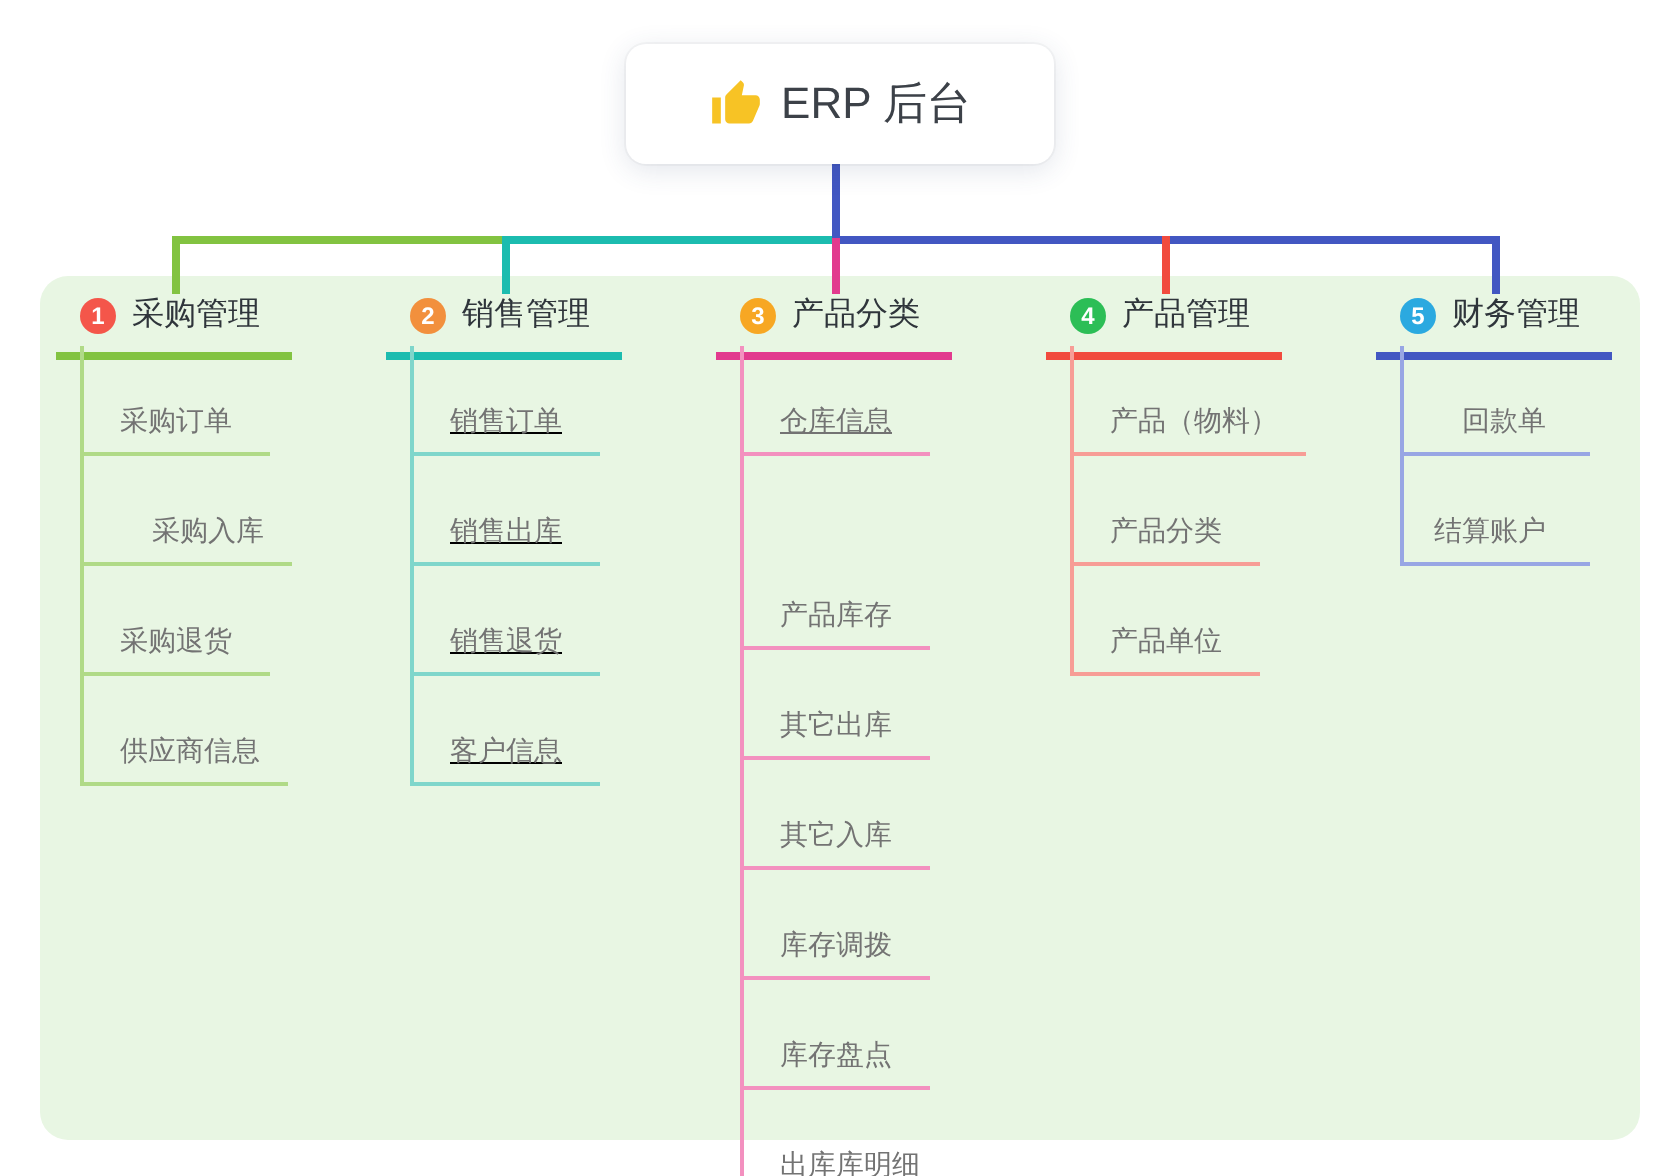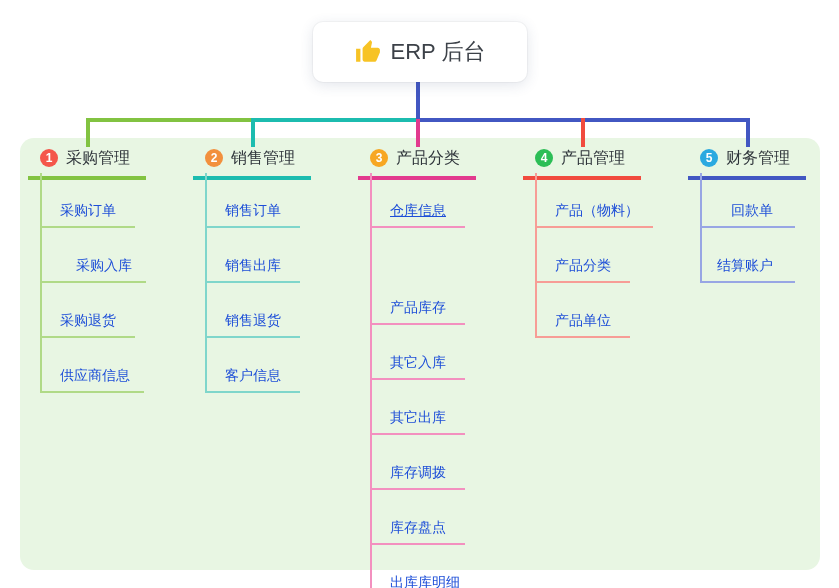--- a/index.html
+++ b/index.html
@@ -40,21 +40,21 @@
   }
   
   .children{
     position:absolute;top:173px;display:flex;flex-direction:column;
     align-items:flex-start;border-left:2px solid #ccc;width:max-content;
   }
   .child{
     box-sizing:border-box;height:55px;min-width:93px;width:max-content;
     display:flex;align-items:flex-end;
     padding:0 14px 7px 18px;border-bottom:2px solid #ccc;
-    font-size:14px;color:#1d4ed8;white-space:nowrap;line-height:17px;cursor:pointer;
+    font-size:14px;color:#737373;white-space:nowrap;line-height:17px;cursor:pointer;
   }
 </style>
 </head>
 <body>
 
 <div id="mindmap">
   <div class="panel"></div>
   <div class="root-node">
     <span class="ricon">
       <svg width="26" height="26" viewBox="0 0 24 24" id="thumb-svg">
@@ -70,35 +70,35 @@
     <div class="children" style="left: 40px; border-left-color: rgb(176, 218, 135);">
       <div class="child" style="border-bottom-color: rgb(176, 218, 135);">采购订单</div>
       <div class="child" style="border-bottom-color: rgb(176, 218, 135); padding-left: 34px;">采购入库</div>
       <div class="child" style="border-bottom-color: rgb(176, 218, 135);">采购退货</div>
       <div class="child" style="border-bottom-color: rgb(176, 218, 135);">供应商信息</div>
     </div>
     <div class="btitle" style="left: 193px; border-bottom-color: rgb(28, 188, 175);">
       <span class="badge" style="background: rgb(242, 144, 61);">2</span>
       <span>销售管理</span>
     </div>
-    <div class="children" style="left: 205px; border-left-color: rgb(127, 214, 203);">
+    <div class="children" style="left: 205px; border-left-color: rgb(127, 214, 203); text-decoration: underline;">
       <div class="child" style="border-bottom-color: rgb(127, 214, 203);">销售订单</div>
       <div class="child" style="border-bottom-color: rgb(127, 214, 203);">销售出库</div>
       <div class="child" style="border-bottom-color: rgb(127, 214, 203);">销售退货</div>
       <div class="child" style="border-bottom-color: rgb(127, 214, 203);">客户信息</div>
     </div>
     <div class="btitle" style="left: 358px; border-bottom-color: rgb(226, 58, 142);">
       <span class="badge" style="background: rgb(247, 167, 35);">3</span>
       <span>产品分类</span>
     </div>
     <div class="children" style="left: 370px; border-left-color: rgb(243, 144, 191);">
       <div class="child" style="border-bottom-color: rgb(243, 144, 191); text-decoration: underline;">仓库信息</div>
       <div class="child" style="border-bottom-color: rgb(243, 144, 191); margin-top: 42px;">产品库存</div>
+      <div class="child" style="border-bottom-color: rgb(243, 144, 191);">其它出库</div>
       <div class="child" style="border-bottom-color: rgb(243, 144, 191);">其它入库</div>
-      <div class="child" style="border-bottom-color: rgb(243, 144, 191);">其它出库</div>
       <div class="child" style="border-bottom-color: rgb(243, 144, 191);">库存调拨</div>
       <div class="child" style="border-bottom-color: rgb(243, 144, 191);">库存盘点</div>
       <div class="child" style="border-bottom-color: rgb(243, 144, 191);">出库库明细</div>
     </div>
     <div class="btitle" style="left: 523px; border-bottom-color: rgb(241, 75, 62);">
       <span class="badge" style="background: rgb(44, 190, 86);">4</span>
       <span>产品管理</span>
     </div>
     <div class="children" style="left: 535px; border-left-color: rgb(247, 157, 150);">
       <div class="child" style="border-bottom-color: rgb(247, 157, 150);">产品（物料）</div>

